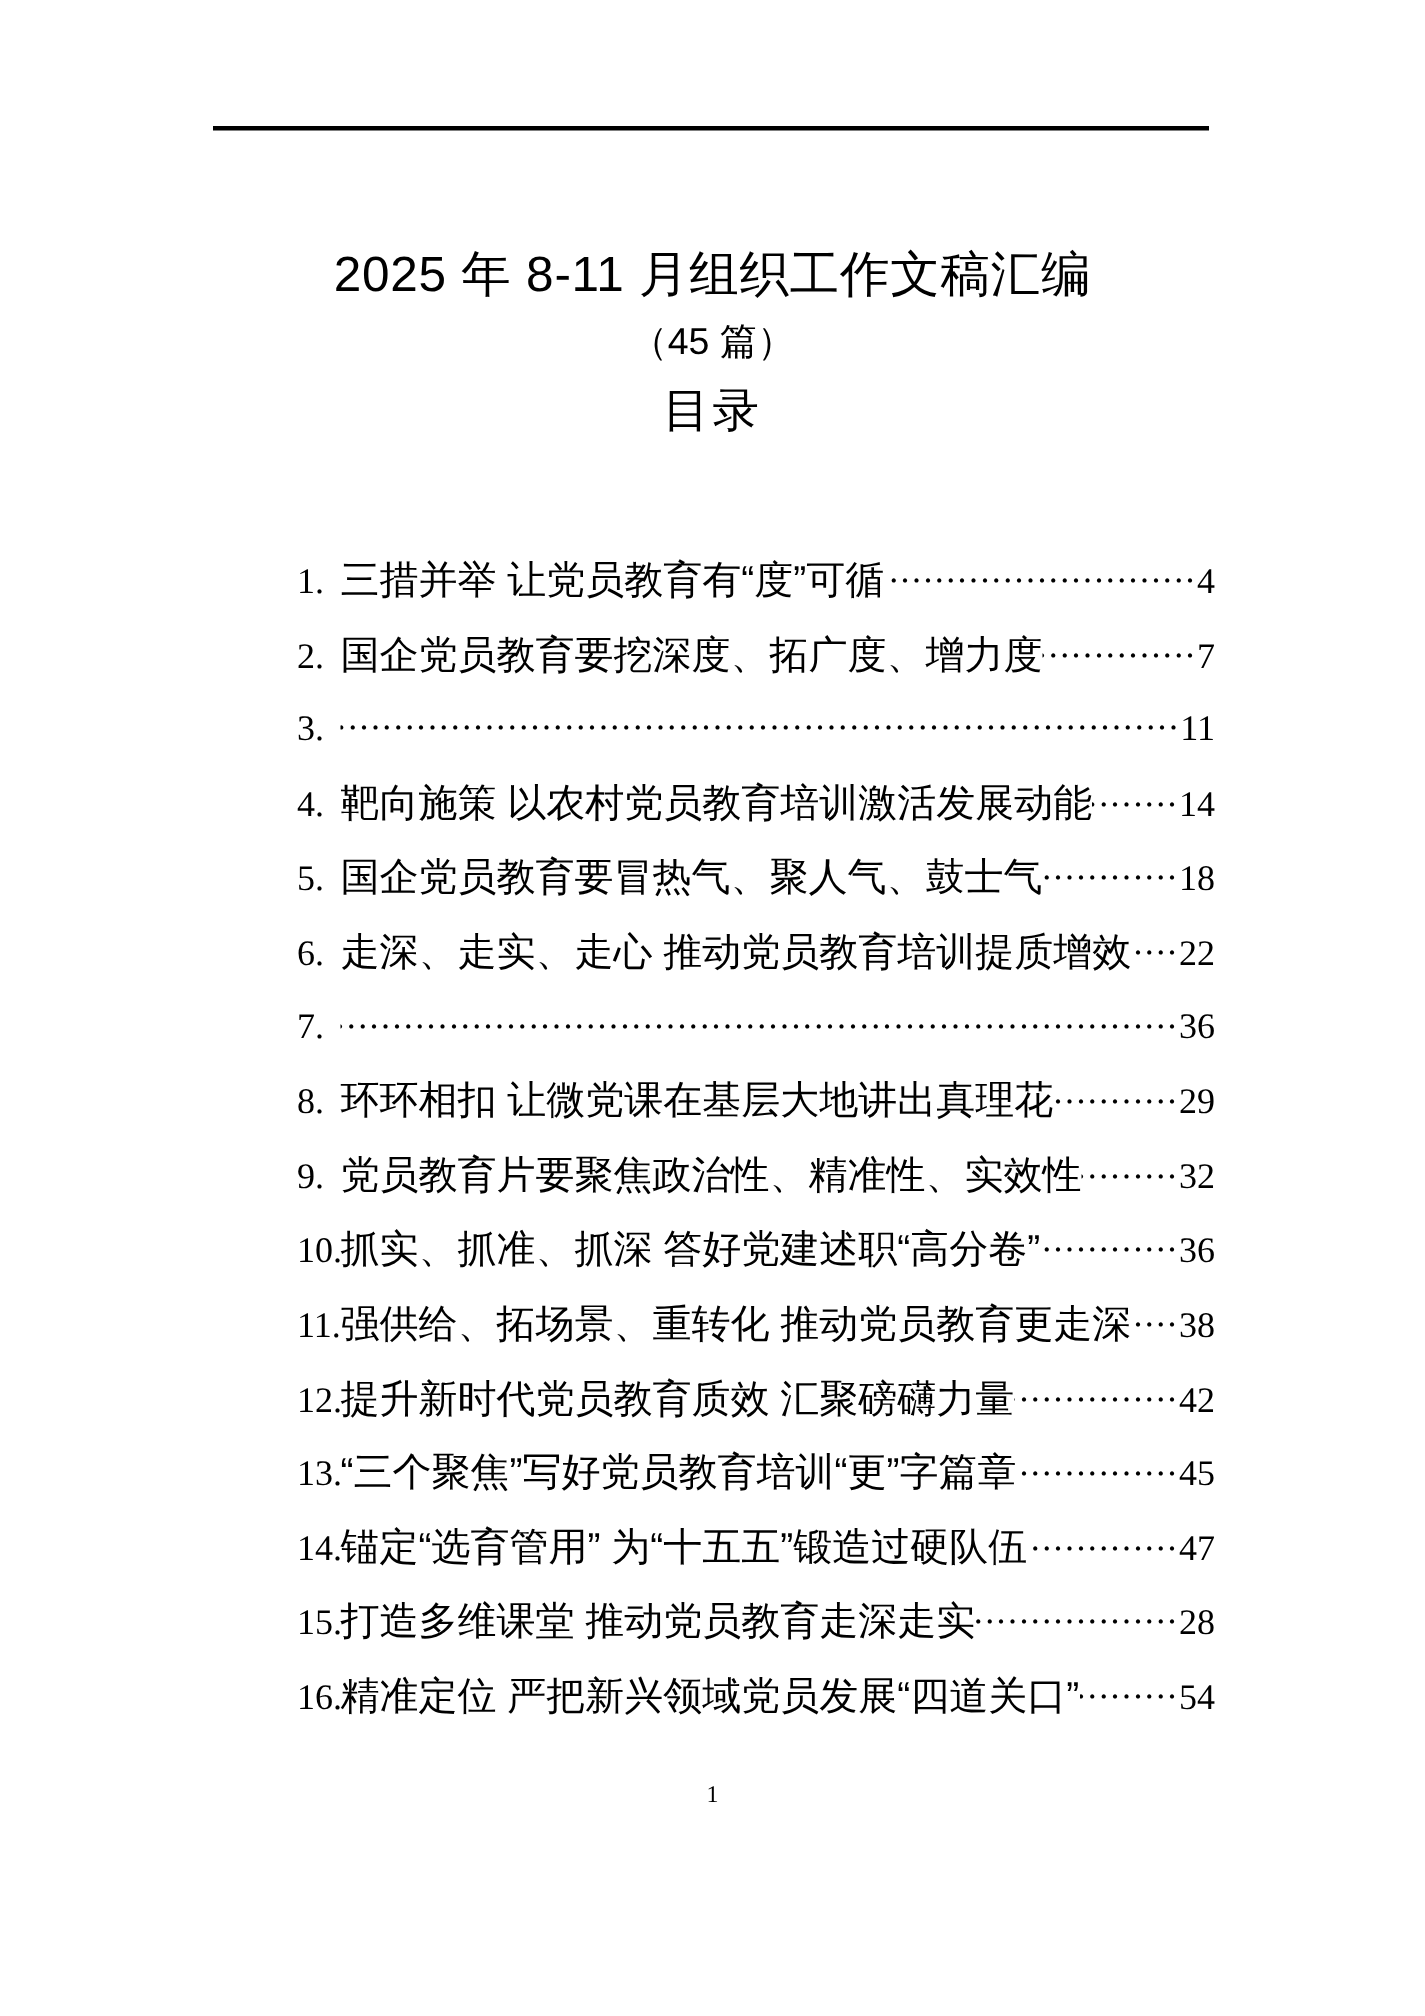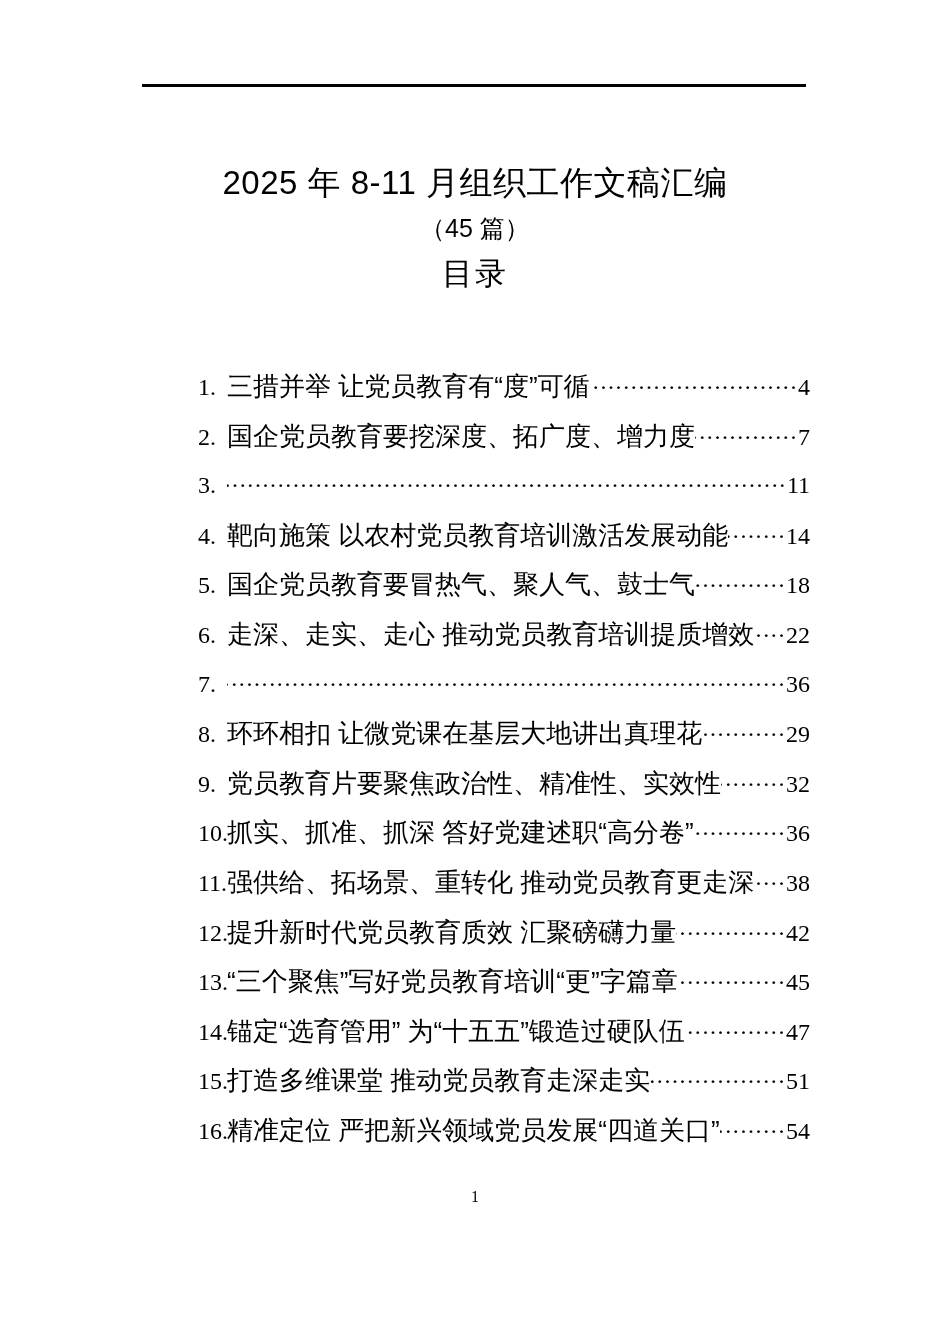--- a/index.html
+++ b/index.html
@@ -220,21 +220,21 @@
       <div class="toc-entry">
         <span class="toc-num">14.</span>
         <span class="toc-label">锚定“选育管用” 为“十五五”锻造过硬队伍</span>
         <span class="toc-leader"></span>
         <span class="toc-page">47</span>
       </div>
       <div class="toc-entry">
         <span class="toc-num">15.</span>
         <span class="toc-label">打造多维课堂 推动党员教育走深走实</span>
         <span class="toc-leader"></span>
-        <span class="toc-page">51</span>
+        <span class="toc-page">28</span>
       </div>
       <div class="toc-entry">
         <span class="toc-num">16.</span>
         <span class="toc-label">精准定位 严把新兴领域党员发展“四道关口”</span>
         <span class="toc-leader"></span>
         <span class="toc-page">54</span>
       </div>
     </div>
 
   <div class="footer-pageno">1</div>

